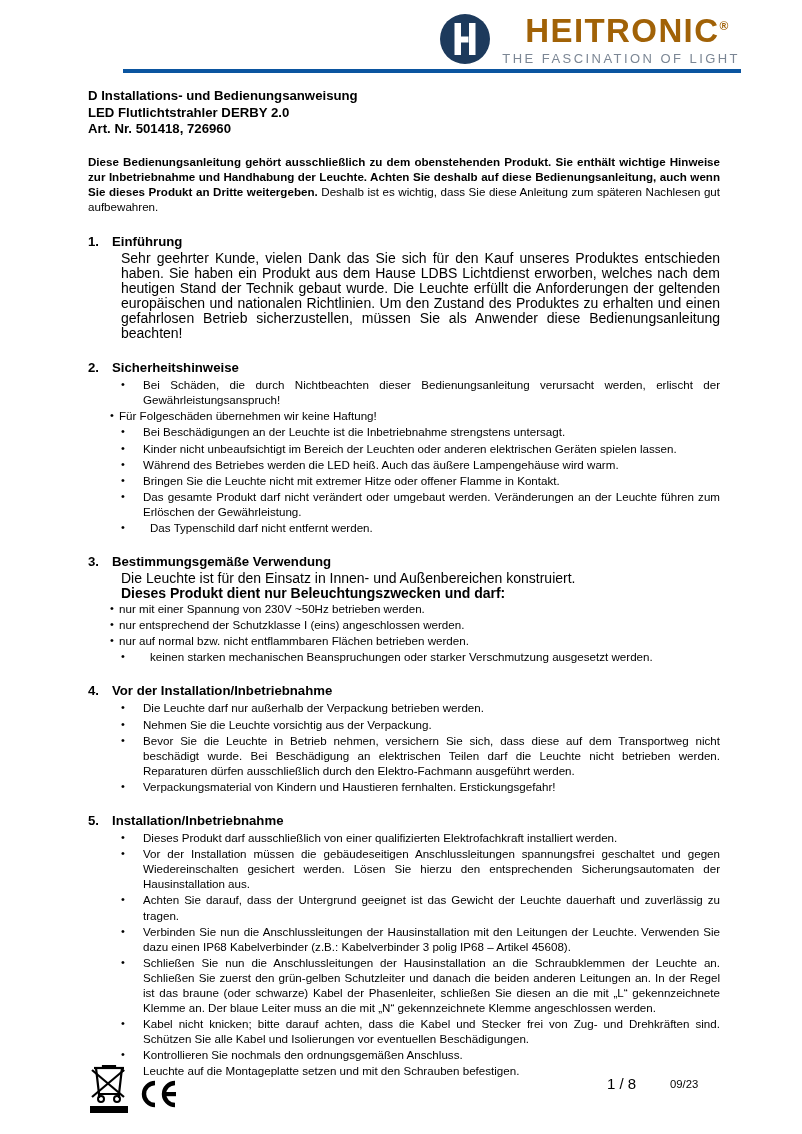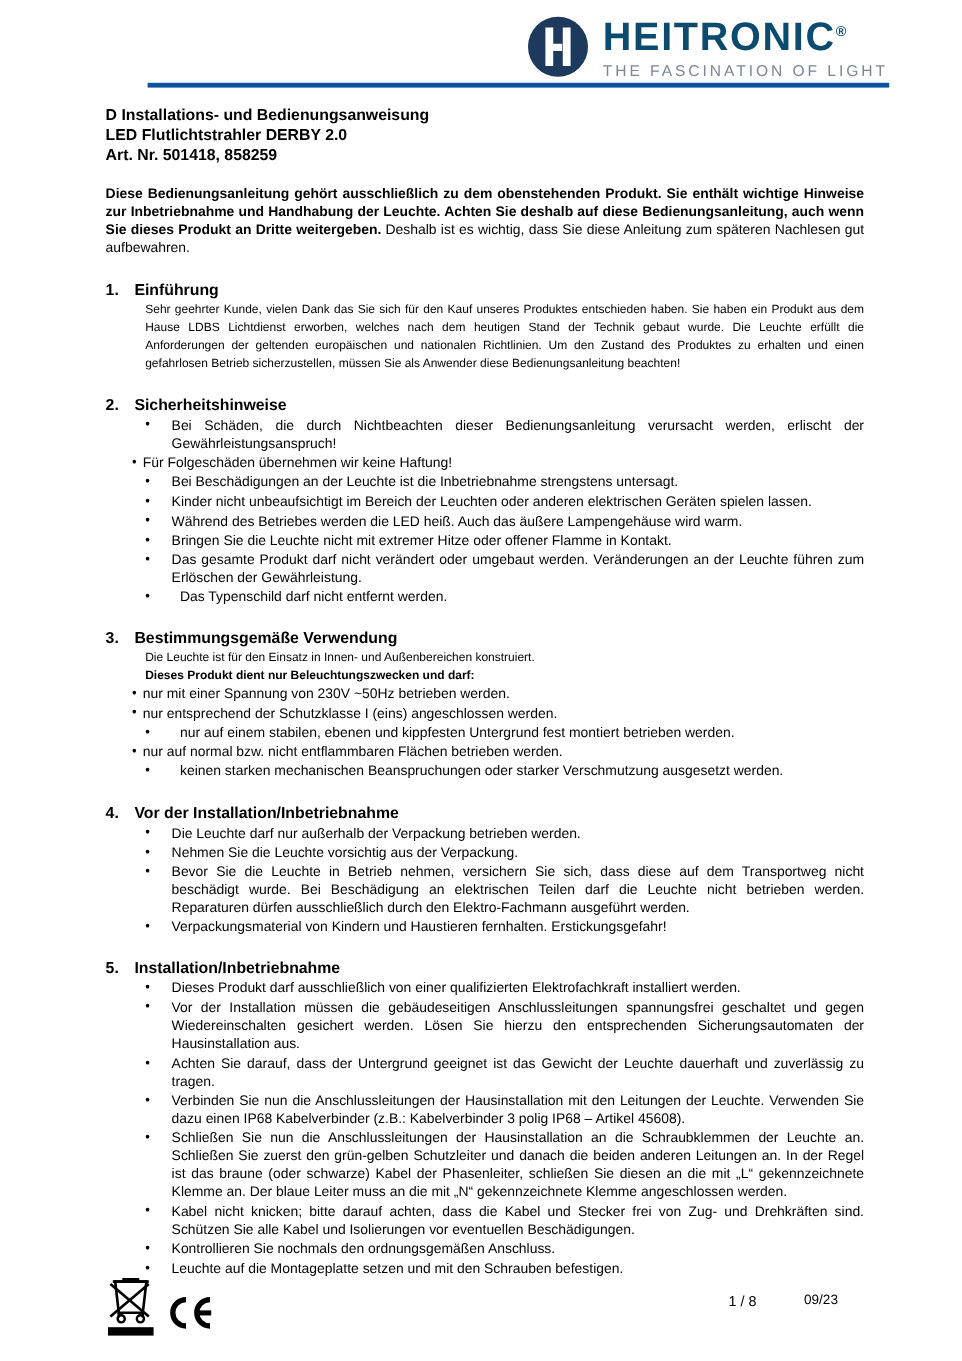--- a/index.html
+++ b/index.html
@@ -49,22 +49,23 @@
     display: block;
     padding-top: 2px;
   }
   .wordmark {
     display: block;
     font-family: "Liberation Sans", sans-serif;
     font-weight: bold;
     font-size: 33px;
     letter-spacing: 1.4px;
     line-height: 1;
-    color: #0c4a6e;
-    white-space: nowrap;
+    color: #a16207;
+    white-space: nowrap;
+    margin-left: 23px;
   }
   .wordmark .reg {
     font-size: 12px;
     vertical-align: super;
     letter-spacing: 0;
   }
   .tagline {
     display: block;
     font-family: "Liberation Sans", sans-serif;
     font-size: 13px;
@@ -112,21 +113,21 @@
     font-size: 13.2px;
     font-weight: bold;
     line-height: 17px;
     margin: 0 0 1px 0;
   }
   .section-heading .num {
     width: 24px;
     flex: none;
   }
   .section-intro {
-    font-size: 10px;
+    font-size: 14px;
     line-height: 15px;
     margin: 0 0 0 33px;
     text-align: justify;
   }
   .section-intro.bold { font-weight: bold; }
 
   ul.bullets {
     list-style: none;
     margin: 0;
     padding: 0;
@@ -185,21 +186,21 @@
     left: 97px;
     top: 13px;
     font-size: 11.3px;
     line-height: 14px;
     white-space: nowrap;
   }
   .footer-page {
     position: absolute;
     left: 519px;
     top: 13px;
-    font-size: 12px;
+    font-size: 15px;
     line-height: 14px;
     white-space: nowrap;
   }
   .footer-date {
     position: absolute;
     left: 582px;
     top: 13px;
     font-size: 11.3px;
     line-height: 14px;
     white-space: nowrap;
@@ -226,21 +227,21 @@
       </span>
     </div>
   </div>
   <div class="rule"></div>
 
   <div class="content">
 
     <div class="doc-title">
       <div>D Installations- und Bedienungsanweisung</div>
       <div>LED Flutlichtstrahler DERBY 2.0</div>
-      <div>Art. Nr. 501418, 858259</div>
+      <div>Art. Nr. 501418, 726960</div>
     </div>
 
     <p class="lead"><b>Diese Bedienungsanleitung gehört ausschließlich zu dem obenstehenden Produkt. Sie enthält wichtige Hinweise zur Inbetriebnahme und Handhabung der Leuchte. Achten Sie deshalb auf diese Bedienungsanleitung, auch wenn Sie dieses Produkt an Dritte weitergeben.</b><span> Deshalb ist es wichtig, dass Sie diese Anleitung zum späteren Nachlesen gut aufbewahren.</span></p>
 
     <div class="section">
       <div class="section-heading">
         <span class="num">1.</span>
         <span>Einführung</span>
       </div>
       <p class="section-intro">Sehr geehrter Kunde, vielen Dank das Sie sich für den Kauf unseres Produktes entschieden haben. Sie haben ein Produkt aus dem Hause LDBS Lichtdienst erworben, welches nach dem heutigen Stand der Technik gebaut wurde. Die Leuchte erfüllt die Anforderungen der geltenden europäischen und nationalen Richtlinien. Um den Zustand des Produktes zu erhalten und einen gefahrlosen Betrieb sicherzustellen, müssen Sie als Anwender diese Bedienungsanleitung beachten!</p>
@@ -270,21 +271,20 @@
     <div class="section">
       <div class="section-heading">
         <span class="num">3.</span>
         <span>Bestimmungsgemäße Verwendung</span>
       </div>
       <p class="section-intro">Die Leuchte ist für den Einsatz in Innen- und Außenbereichen konstruiert.</p>
       <p class="section-intro bold">Dieses Produkt dient nur Beleuchtungszwecken und darf:</p>
       <ul class="bullets">
         <li class="ind-a">nur mit einer Spannung von 230V ~50Hz betrieben werden.</li>
         <li class="ind-a">nur entsprechend der Schutzklasse I (eins) angeschlossen werden.</li>
-        <li class="ind-c">nur auf einem stabilen, ebenen und kippfesten Untergrund fest montiert betrieben werden.</li>
         <li class="ind-a">nur auf normal bzw. nicht entflammbaren Flächen betrieben werden.</li>
         <li class="ind-c">keinen starken mechanischen Beanspruchungen oder starker Verschmutzung ausgesetzt werden.</li>
       </ul>
     </div>
 
     <div class="gap-md"></div>
 
     <div class="section">
       <div class="section-heading">
         <span class="num">4.</span>

